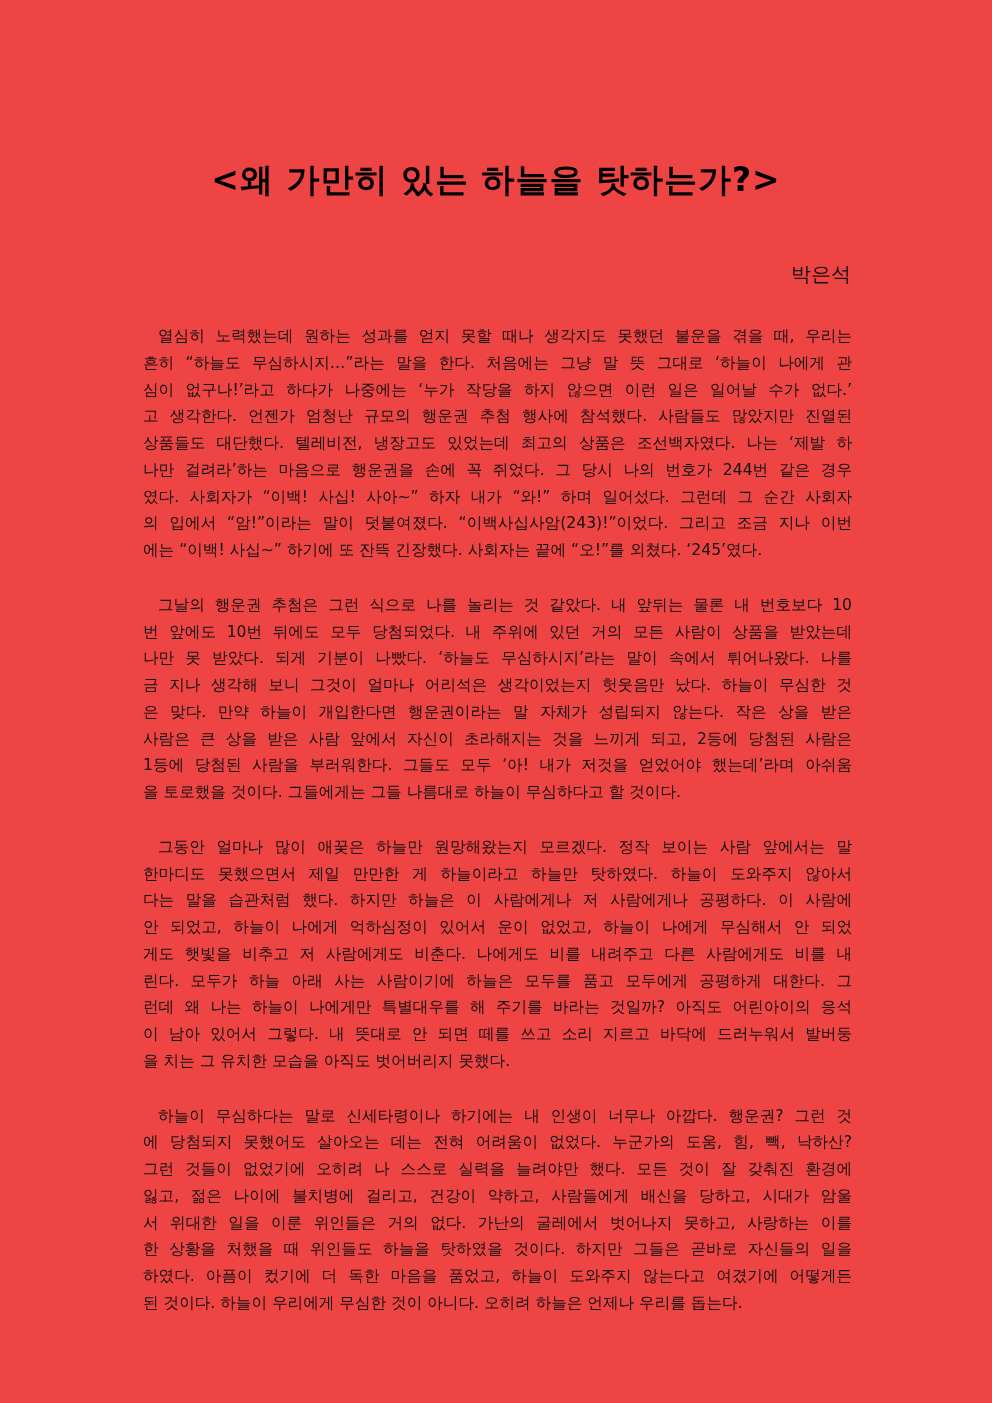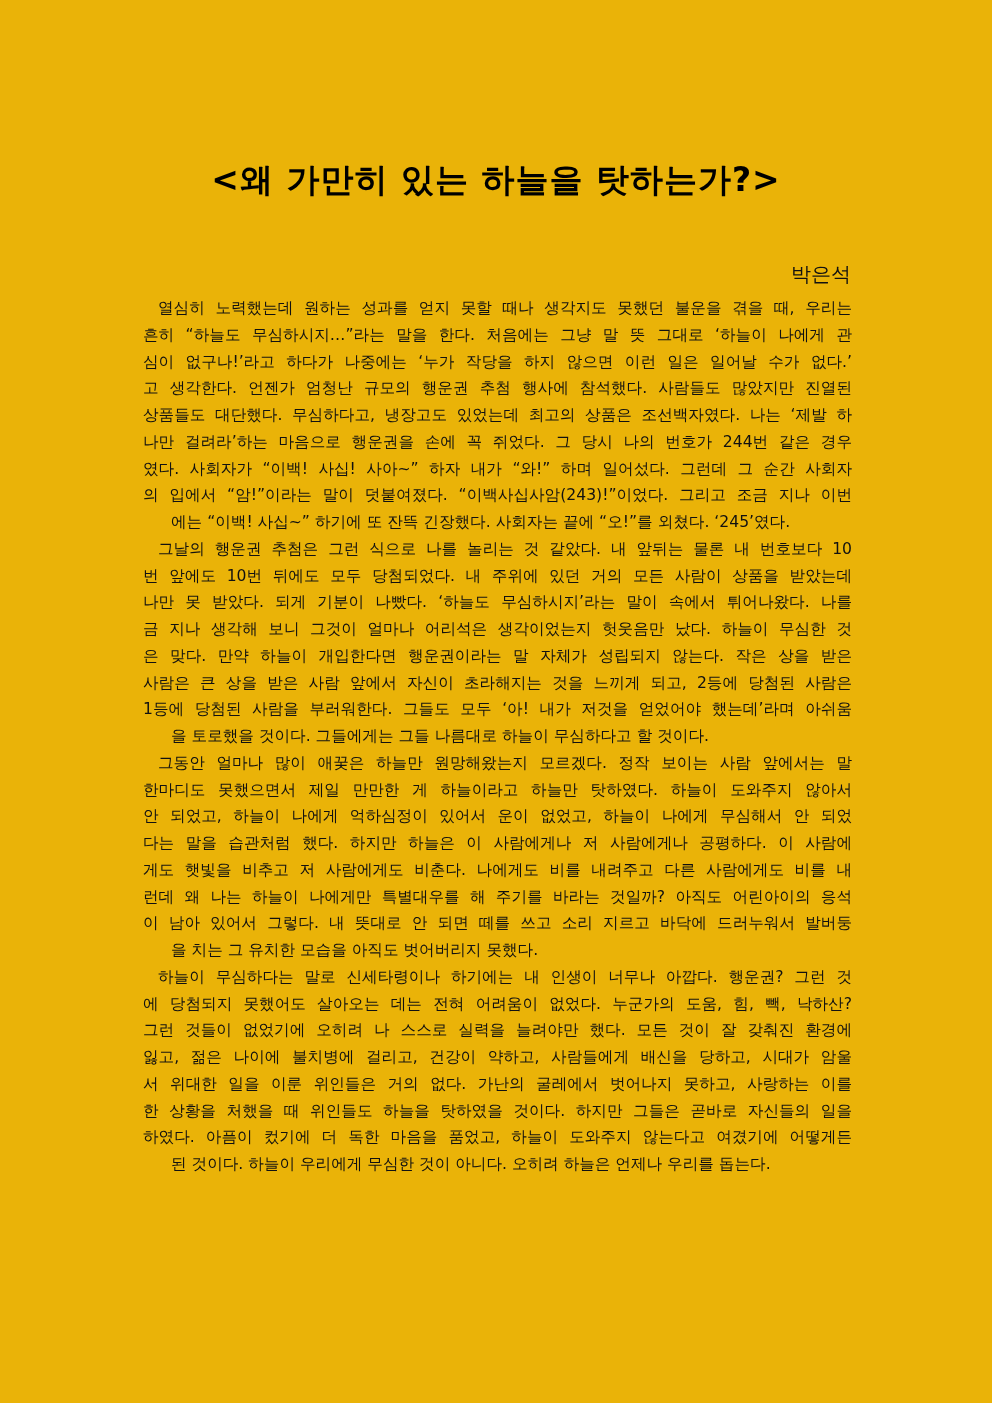--- a/index.html
+++ b/index.html
@@ -1,65 +1,66 @@
 <!DOCTYPE html>
 <html><head>
 <meta charset="utf-8">
 <style>
   html, body { margin: 0; padding: 0; background: #ffffff; }
   body { width: 992px; height: 1403px; position: relative; overflow: hidden;
          font-family: "DejaVu Sans", "Liberation Sans", sans-serif; color: #111111; }
-  .page { position: absolute; left: 0; top: 0; width: 992px; height: 1403px; background: #eab308; }
+  .page { position: absolute; left: 0; top: 0; width: 992px; height: 1403px; background: #ef4444; }
   .title { position: absolute; left: 0; top: 158px; width: 992px; text-align: center;
            font-size: 33px; font-weight: bold; letter-spacing: 1px; color: #000; }
   .author { position: absolute; right: 141px; top: 261px; font-size: 20px; color: #111; font-family: Liberation Mono, monospace; }
   .body { position: absolute; left: 143px; top: 295px; width: 709px; }
   .line { height: 26.75px; line-height: 26.75px; font-size: 15.6px; white-space: nowrap;
           text-align: justify; text-align-last: justify; overflow: visible; }
-  .line.last { text-align-last: left; margin-left: 28px; }
-  .line.indent { padding-left: 15px; }
+  .line.last { text-align-last: left; }
+  .line.indent { padding-left: 15px; margin-top: 28px; }
 </style>
 </head>
 <body>
 
 <div class="page">
   <div class="title">&lt;왜 가만히 있는 하늘을 탓하는가?&gt;</div>
   <div class="author">박은석</div>
 
   <div class="body">
 
     <div>
       <div class="line indent">열심히 노력했는데 원하는 성과를 얻지 못할 때나 생각지도 못했던 불운을 겪을 때, 우리는</div>
       <div class="line">흔히 “하늘도 무심하시지…”라는 말을 한다. 처음에는 그냥 말 뜻 그대로 ‘하늘이 나에게 관</div>
       <div class="line">심이 없구나!’라고 하다가 나중에는 ‘누가 작당을 하지 않으면 이런 일은 일어날 수가 없다.’</div>
       <div class="line">고 생각한다. 언젠가 엄청난 규모의 행운권 추첨 행사에 참석했다. 사람들도 많았지만 진열된</div>
-      <div class="line">상품들도 대단했다. 무심하다고, 냉장고도 있었는데 최고의 상품은 조선백자였다. 나는 ‘제발 하</div>
+      <div class="line">상품들도 대단했다. 텔레비전, 냉장고도 있었는데 최고의 상품은 조선백자였다. 나는 ‘제발 하</div>
       <div class="line">나만 걸려라’하는 마음으로 행운권을 손에 꼭 쥐었다. 그 당시 나의 번호가 244번 같은 경우</div>
       <div class="line">였다. 사회자가 “이백! 사십! 사아~” 하자 내가 “와!” 하며 일어섰다. 그런데 그 순간 사회자</div>
       <div class="line">의 입에서 “암!”이라는 말이 덧붙여졌다. “이백사십사암(243)!”이었다. 그리고 조금 지나 이번</div>
       <div class="line last">에는 “이백! 사십~” 하기에 또 잔뜩 긴장했다. 사회자는 끝에 “오!”를 외쳤다. ‘245’였다.</div>
     </div>
 
     <div>
       <div class="line indent">그날의 행운권 추첨은 그런 식으로 나를 놀리는 것 같았다. 내 앞뒤는 물론 내 번호보다 10</div>
       <div class="line">번 앞에도 10번 뒤에도 모두 당첨되었다. 내 주위에 있던 거의 모든 사람이 상품을 받았는데</div>
       <div class="line">나만 못 받았다. 되게 기분이 나빴다. ‘하늘도 무심하시지’라는 말이 속에서 튀어나왔다. 나를</div>
       <div class="line">금 지나 생각해 보니 그것이 얼마나 어리석은 생각이었는지 헛웃음만 났다. 하늘이 무심한 것</div>
       <div class="line">은 맞다. 만약 하늘이 개입한다면 행운권이라는 말 자체가 성립되지 않는다. 작은 상을 받은</div>
       <div class="line">사람은 큰 상을 받은 사람 앞에서 자신이 초라해지는 것을 느끼게 되고, 2등에 당첨된 사람은</div>
       <div class="line">1등에 당첨된 사람을 부러워한다. 그들도 모두 ‘아! 내가 저것을 얻었어야 했는데’라며 아쉬움</div>
       <div class="line last">을 토로했을 것이다. 그들에게는 그들 나름대로 하늘이 무심하다고 할 것이다.</div>
     </div>
 
     <div>
       <div class="line indent">그동안 얼마나 많이 애꿎은 하늘만 원망해왔는지 모르겠다. 정작 보이는 사람 앞에서는 말</div>
       <div class="line">한마디도 못했으면서 제일 만만한 게 하늘이라고 하늘만 탓하였다. 하늘이 도와주지 않아서</div>
+      <div class="line">다는 말을 습관처럼 했다. 하지만 하늘은 이 사람에게나 저 사람에게나 공평하다. 이 사람에</div>
       <div class="line">안 되었고, 하늘이 나에게 억하심정이 있어서 운이 없었고, 하늘이 나에게 무심해서 안 되었</div>
-      <div class="line">다는 말을 습관처럼 했다. 하지만 하늘은 이 사람에게나 저 사람에게나 공평하다. 이 사람에</div>
       <div class="line">게도 햇빛을 비추고 저 사람에게도 비춘다. 나에게도 비를 내려주고 다른 사람에게도 비를 내</div>
+      <div class="line">린다. 모두가 하늘 아래 사는 사람이기에 하늘은 모두를 품고 모두에게 공평하게 대한다. 그</div>
       <div class="line">런데 왜 나는 하늘이 나에게만 특별대우를 해 주기를 바라는 것일까? 아직도 어린아이의 응석</div>
       <div class="line">이 남아 있어서 그렇다. 내 뜻대로 안 되면 떼를 쓰고 소리 지르고 바닥에 드러누워서 발버둥</div>
       <div class="line last">을 치는 그 유치한 모습을 아직도 벗어버리지 못했다.</div>
     </div>
 
     <div>
       <div class="line indent">하늘이 무심하다는 말로 신세타령이나 하기에는 내 인생이 너무나 아깝다. 행운권? 그런 것</div>
       <div class="line">에 당첨되지 못했어도 살아오는 데는 전혀 어려움이 없었다. 누군가의 도움, 힘, 빽, 낙하산?</div>
       <div class="line">그런 것들이 없었기에 오히려 나 스스로 실력을 늘려야만 했다. 모든 것이 잘 갖춰진 환경에</div>
       <div class="line">잃고, 젊은 나이에 불치병에 걸리고, 건강이 약하고, 사람들에게 배신을 당하고, 시대가 암울</div>

